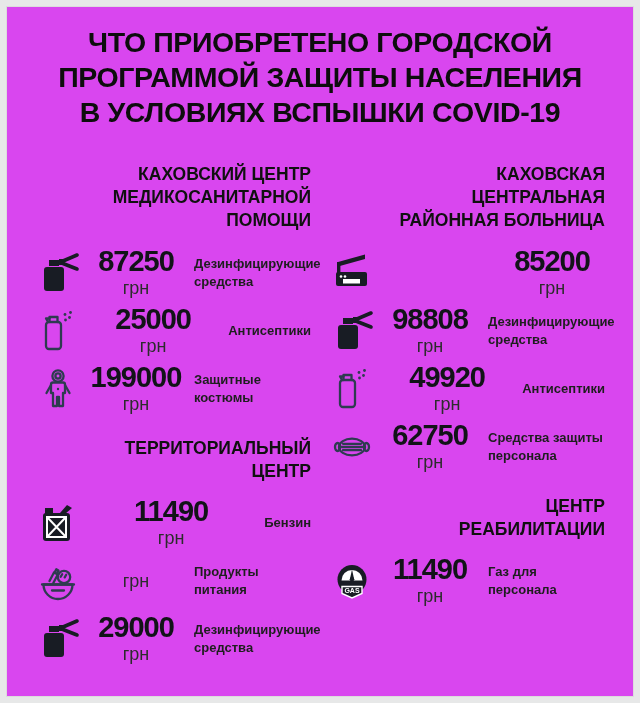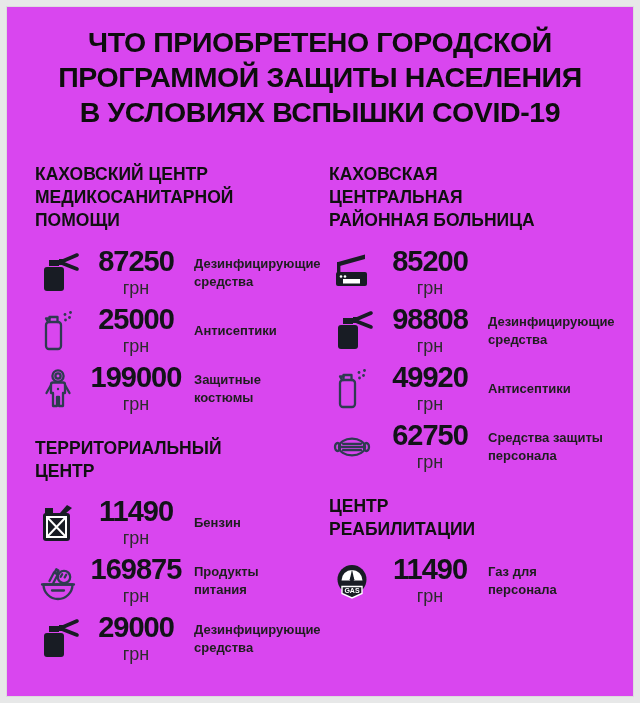--- a/index.html
+++ b/index.html
@@ -31,33 +31,34 @@
   }
   .columns {
     display:flex;
     justify-content:space-between;
     padding:0 28px;
     margin-top:34px;
   }
   .col { width:276px; }
   .section-title {
     margin:0 0 14px 0;
-    text-align:left;
+    text-align:right;
     font-weight:800;
     font-size:17.5px;
     line-height:1.32;
     color:#101010;
     white-space:pre-line;
   }
   .section-title.secondary { margin-top:22px; }
   .item {
     display:flex;
     align-items:center;
     min-height:52px;
     margin-bottom:6px;
+    justify-content:space-between;
   }
   .icon-box {
     flex:0 0 46px;
     width:46px; height:46px;
     display:flex; align-items:center; justify-content:center;
   }
   .icon-box svg { width:44px; height:44px; display:block; }
   .amount {
     width:106px;
     text-align:center;
@@ -232,21 +233,20 @@
           <span class="label">Бензин</span>
         </div>
 
         <div class="item">
           <span class="icon-box">
               <svg viewBox="0 0 44 44">
                 <use href="#food-basket-icon"></use>
               </svg>
             </span>
           <span class="amount">
-            <span class="num">169875</span>
             <span class="cur">грн</span>
           </span>
           <span class="label">Продукты питания</span>
         </div>
 
         <div class="item">
           <span class="icon-box">
               <svg viewBox="0 0 44 44">
                 <use href="#spray-can-icon"></use>
               </svg>

